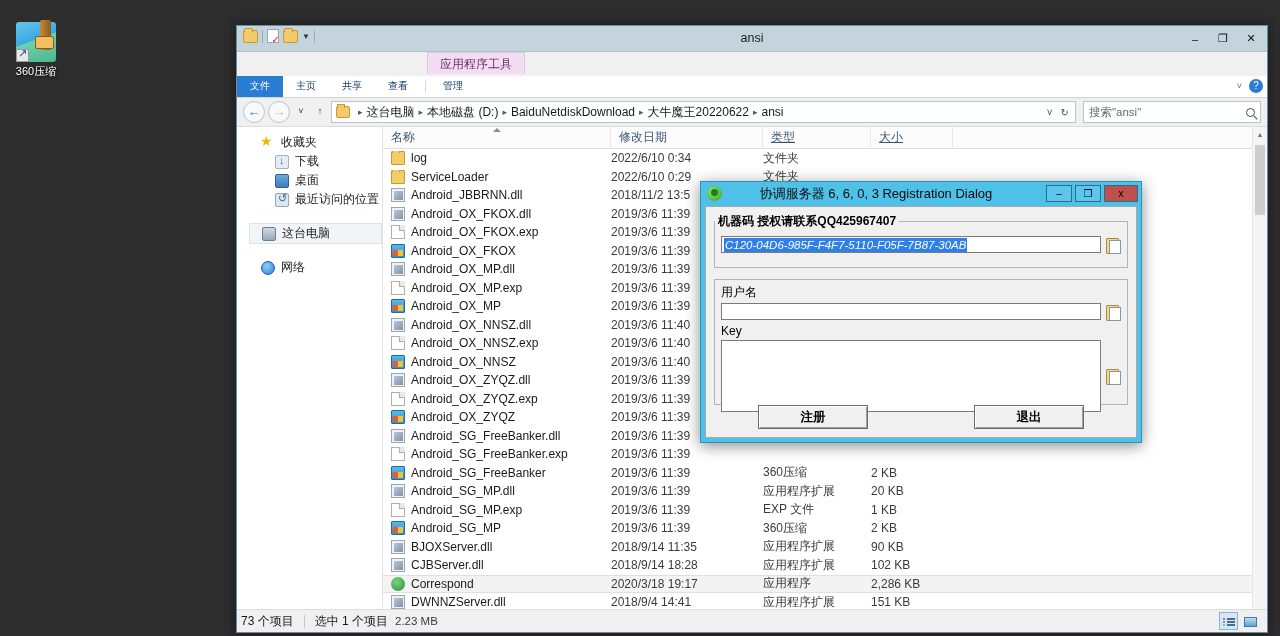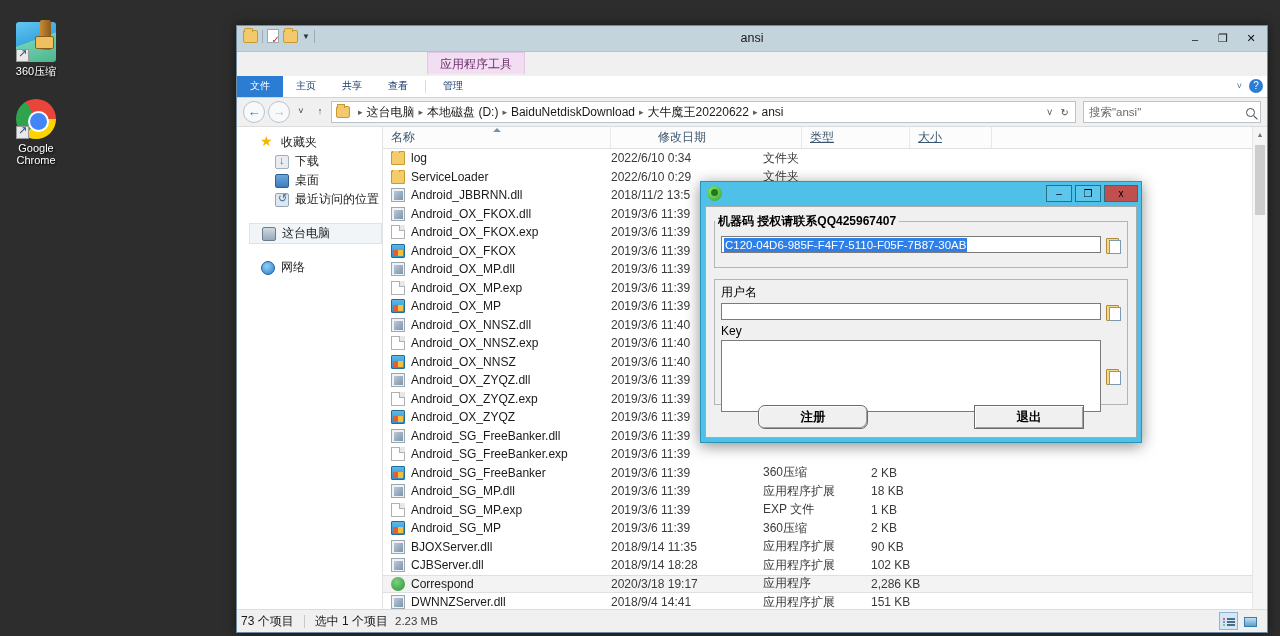--- a/index.html
+++ b/index.html
@@ -195,21 +195,21 @@
     border-radius:50%; border:1px solid #1f5f9e;
   }
 
   .listpane { flex:1; display:flex; flex-direction:column; overflow:hidden; position:relative; }
   .colhead {
     height:22px; flex:0 0 22px; display:flex; background:#fcfcfc;
     border-bottom:1px solid #e0e0e0; font-size:12px; color:#3b5770;
   }
   .ch { display:flex; align-items:center; padding-left:8px; border-right:1px solid #e8e8e8; position:relative; cursor:default; }
   .ch.name { width:228px; }
-  .ch.date { width:152px;margin-left:39px; }
+  .ch.date { width:152px; }
   .ch.type { width:108px; }
   .ch.size { width:82px; }
   .sortmark {
     position:absolute; left:50%; top:1px; margin-left:-4px;
     width:0; height:0; border-left:4px solid transparent; border-right:4px solid transparent;
     border-bottom:4px solid #7a93a8;
   }
   .ch.type span, .ch.size span { text-decoration:underline; }
 
   .rows { flex:1; overflow:hidden; position:relative; }
@@ -326,39 +326,33 @@
   .copy-ico:after {
     content:""; position:absolute; left:3px; top:3px; width:10px; height:12px;
     background:#fff; border:1px solid #7b9ab0;
   }
   .dlg-btn {
     position:absolute; width:110px; height:24px; background:#f0f0f0; border:1px solid #6b6b6b;
     box-shadow:inset 1px 1px 0 #fff, inset -1px -1px 0 #a0a0a0;
     font-size:12.5px; font-weight:bold; display:flex; align-items:center; justify-content:center;
     color:#000; cursor:default;
   }
-  #btn-register { left:52px; bottom:8px;border-radius:7px; }
+  #btn-register { left:52px; bottom:8px; }
   #btn-exit { right:52px; bottom:8px; }
 </style>
 </head>
 <body>
 
 <div id="desktop">
   <div id="desktop-icons">
       <div class="desk-icon">
         <div class="glyph ic-360">
           <div class="shortcut-arrow"></div>
         </div>
         <div class="dlabel">360压缩</div>
-      </div>
-      <div class="desk-icon">
-        <div class="glyph ic-chrome">
-          <div class="shortcut-arrow"></div>
-        </div>
-        <div class="dlabel">Google Chrome</div>
       </div>
     </div>
 </div>
 
 <div id="explorer">
 
   <div class="titlebar">
     <div class="qat">
       <div class="folder-mini"></div>
       <div class="sep"></div>
@@ -631,21 +625,21 @@
             <div class="c-type">360压缩</div>
             <div class="c-size">2 KB</div>
           </div>
           <div class="row">
             <div class="c-name">
               <span class="fi fi-dll"></span>
               <span>Android_SG_MP.dll</span>
             </div>
             <div class="c-date">2019/3/6 11:39</div>
             <div class="c-type">应用程序扩展</div>
-            <div class="c-size">18 KB</div>
+            <div class="c-size">20 KB</div>
           </div>
           <div class="row">
             <div class="c-name">
               <span class="fi fi-exp"></span>
               <span>Android_SG_MP.exp</span>
             </div>
             <div class="c-date">2019/3/6 11:39</div>
             <div class="c-type">EXP 文件</div>
             <div class="c-size">1 KB</div>
           </div>
@@ -715,33 +709,34 @@
       <div class="vbtn">
         <div class="thumbimg"></div>
       </div>
     </div>
   </div>
 </div>
 
 <div id="regdlg">
   <div class="dlg-title">
     <div class="dlg-ico"></div>
+    <div class="dlg-caption">协调服务器 6, 6, 0, 3 Registration Dialog</div>
     <div class="dlg-ctrls">
       <div class="dlg-b">–</div>
       <div class="dlg-b">❐</div>
       <div class="dlg-b close">x</div>
     </div>
   </div>
 
   <div class="dlg-body">
 
     <fieldset class="grp" id="grp-machine">
       <legend>机器码  授权请联系QQ425967407</legend>
       <div style="display:flex;align-items:center;gap:5px;margin:6px 6px 0 6px;">
-        <div class="txtinput" style="flex:1;">
+        <div class="txtinput" style="flex:1;font-style:italic;">
           <span class="sel-text">C120-04D6-985F-F4F7-5110-F05F-7B87-30AB</span>
         </div>
         <div class="copy-ico"></div>
       </div>
     </fieldset>
 
     <fieldset class="grp" id="grp-user">
       <div class="field-label">用户名</div>
       <div style="display:flex;align-items:center;gap:5px;margin:0 6px;">
         <div class="txtinput" style="flex:1;"></div>

